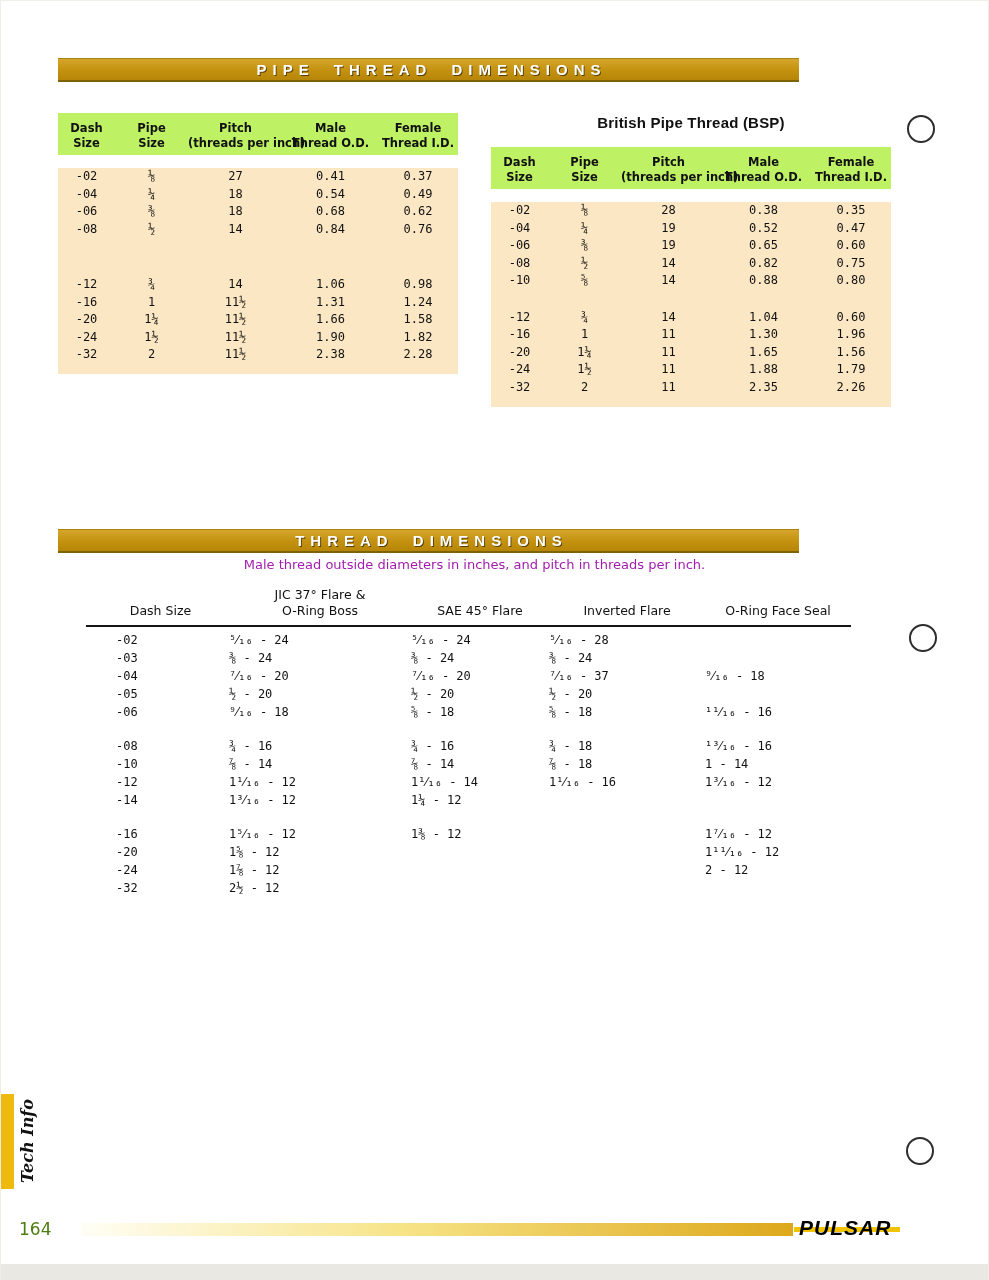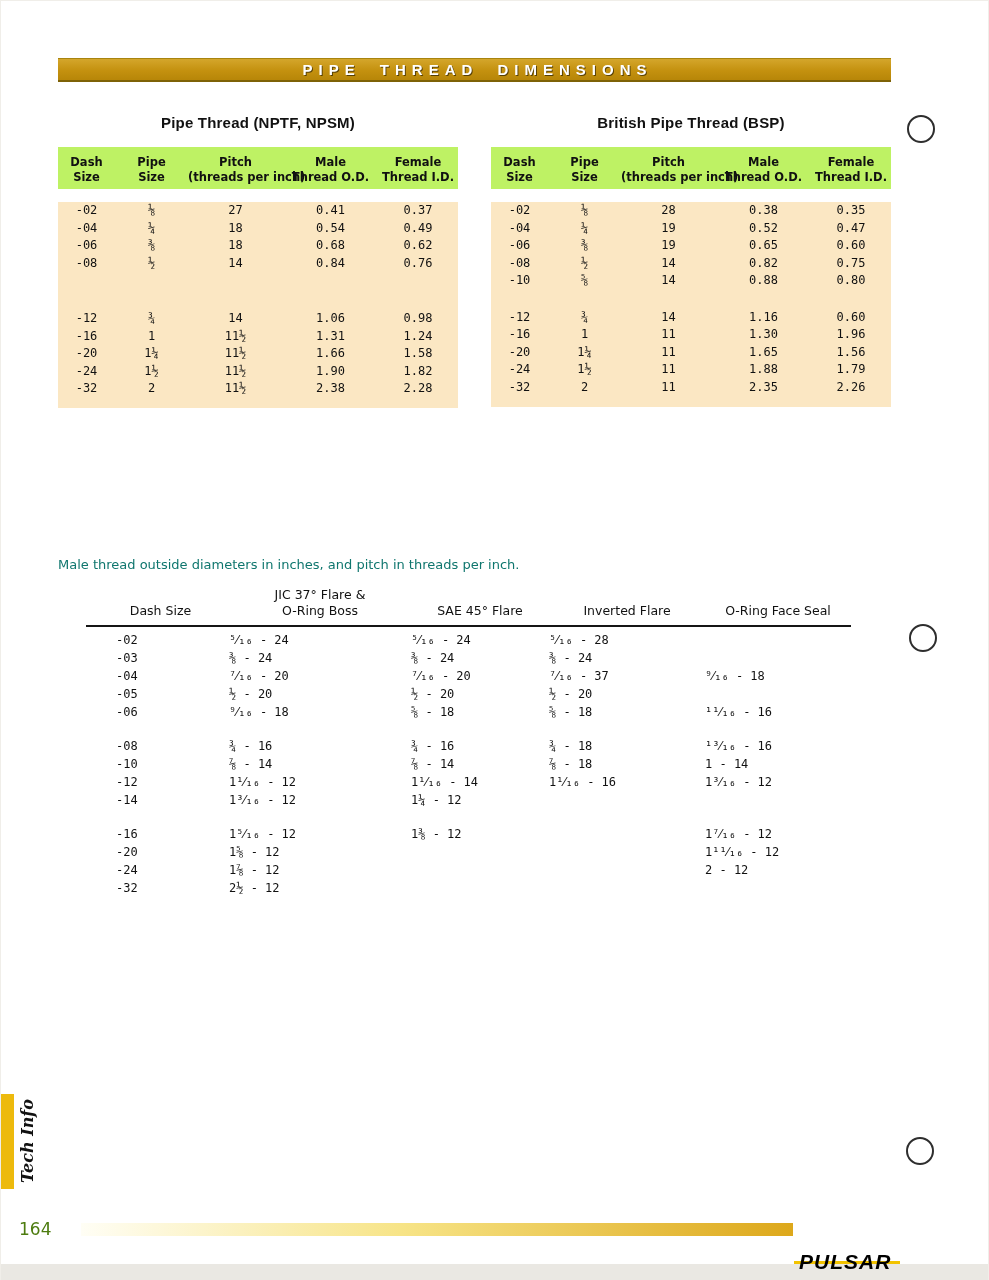--- a/index.html
+++ b/index.html
@@ -8,21 +8,21 @@
     font-family: "DejaVu Sans", sans-serif;
     background: #ffffff;
     position: relative;
     overflow: hidden;
     color: #111;
   }
   .page-frame { position: absolute; inset: 0; border: 1px solid #f0eee9; }
 
   
   .banner {
-    position: absolute; left: 57px; width: 833px; height: 24px;
+    position: absolute; left: 57px; width: 741px; height: 24px;
     background: linear-gradient(180deg, #d4a62b 0%, #c4910f 55%, #b78608 100%);
     border-top: 1px solid #a8840e;
     border-bottom: 2px solid #7e6206;
     display: flex; align-items: center; justify-content: center;
   }
   .banner-text {
     color: #fff; font-weight: bold; font-size: 15px;
     font-family: "Liberation Sans", sans-serif;
     letter-spacing: 6px; word-spacing: 9px; padding-left: 6px;
     text-shadow: 1px 1px 0 rgba(0,0,0,.55);
@@ -53,21 +53,21 @@
   }
   table.pipe tr.head-gap td { background: #fff; height: 13px; }
   table.pipe tr.spacer-row td { background: #FBE7C3; }
   .pipe-col-nptf tr.spacer-row td { height: 38px; }
   .pipe-col-bsp  tr.spacer-row td { height: 19px; }
   table.pipe tbody tr:last-child td { height: 28px; vertical-align: top; }
 
   
   .thread-subtitle {
     position: absolute; left: 57px; top: 556px; width: 833px;
-    font-size: 13px; color: #0f766e;
+    text-align: center; font-size: 13px; color: #a21caf;
     font-family: "DejaVu Sans", sans-serif;
   }
   .thread-section { position: absolute; left: 85px; top: 586px; width: 765px; }
   table.thread { width: 100%; border-collapse: collapse; table-layout: fixed;
     font-family: "DejaVu Sans Mono", "DejaVu Sans", monospace; }
   table.thread th {
     font-family: "DejaVu Sans", sans-serif; font-size: 12.5px; font-weight: normal;
     text-align: center; vertical-align: bottom; white-space: pre; line-height: 16px;
     border-bottom: 2px solid #151515; padding: 0 0 6px 0;
   }
@@ -92,42 +92,41 @@
     writing-mode: vertical-rl; transform: rotate(180deg);
     font-family: "DejaVu Serif", serif; font-style: italic; font-weight: bold;
     font-size: 16px; color: #111;
   }
 
   
   .page-number { position: absolute; left: 18px; top: 1218px; font-size: 17px;
     font-family: "DejaVu Sans", sans-serif; color: #4d7c0f; }
   .footer-bar { position: absolute; left: 80px; top: 1222px; width: 712px; height: 13px;
     background: linear-gradient(to right, #FFFEF5 0%, #F7E487 45%, #DDA81B 100%); }
-  .logo { position: absolute; left: 798px; top: 1248px; width: 96px; height: 26px; }
+  .logo { position: absolute; left: 798px; top: 1214px; width: 96px; height: 26px; }
   .logo-stripe { position: absolute; left: -5px; right: -5px; top: 12px; height: 5px; background: #F2C300; }
   .logo-text {
     position: absolute; inset: 0; z-index: 1;
     font-family: "Liberation Sans", sans-serif; font-weight: bold; font-style: italic;
     font-size: 21px; letter-spacing: 1px; color: #000; line-height: 26px;
   }
   .page-bottom-strip { position: absolute; left: 0; right: 0; top: 1263px; height: 17px; background: #EAE8E3; }
 </style>
 </head>
 <body>
 
 <div class="page-frame">
 
   <div class="banner banner-pipe">
     <span class="banner-text">PIPE THREAD DIMENSIONS</span>
   </div>
 
   <div class="pipe-tables">
 
     <div class="pipe-col pipe-col-nptf">
-      <div class="pipe-title">Pipe Thread (NPTF, NPSM)</div>
       <table class="pipe">
         <colgroup>
           <col style="width:57px">
             <col style="width:73px">
             <col style="width:95px">
             <col style="width:95px">
             <col style="width:80px">
         </colgroup>
         <thead>
           <tr>
@@ -280,21 +279,21 @@
               <td>0.88</td>
               <td>0.80</td>
             </tr>
             <tr class="spacer-row">
               <td colspan="5"></td>
             </tr>
             <tr>
               <td>-12</td>
               <td>¾</td>
               <td>14</td>
-              <td>1.16</td>
+              <td>1.04</td>
               <td>0.60</td>
             </tr>
             <tr>
               <td>-16</td>
               <td>1</td>
               <td>11</td>
               <td>1.30</td>
               <td>1.96</td>
             </tr>
             <tr>
@@ -317,20 +316,23 @@
               <td>11</td>
               <td>2.35</td>
               <td>2.26</td>
             </tr>
           </tbody>
       </table>
     </div>
 
   </div>
 
+  <div class="banner banner-thread">
+    <span class="banner-text">THREAD DIMENSIONS</span>
+  </div>
 
   <div class="thread-subtitle">Male thread outside diameters in inches, and pitch in threads per inch.</div>
 
   <div class="thread-section">
     <table class="thread">
       <colgroup>
         <col style="width:143px">
           <col style="width:182px">
           <col style="width:138px">
           <col style="width:156px">

